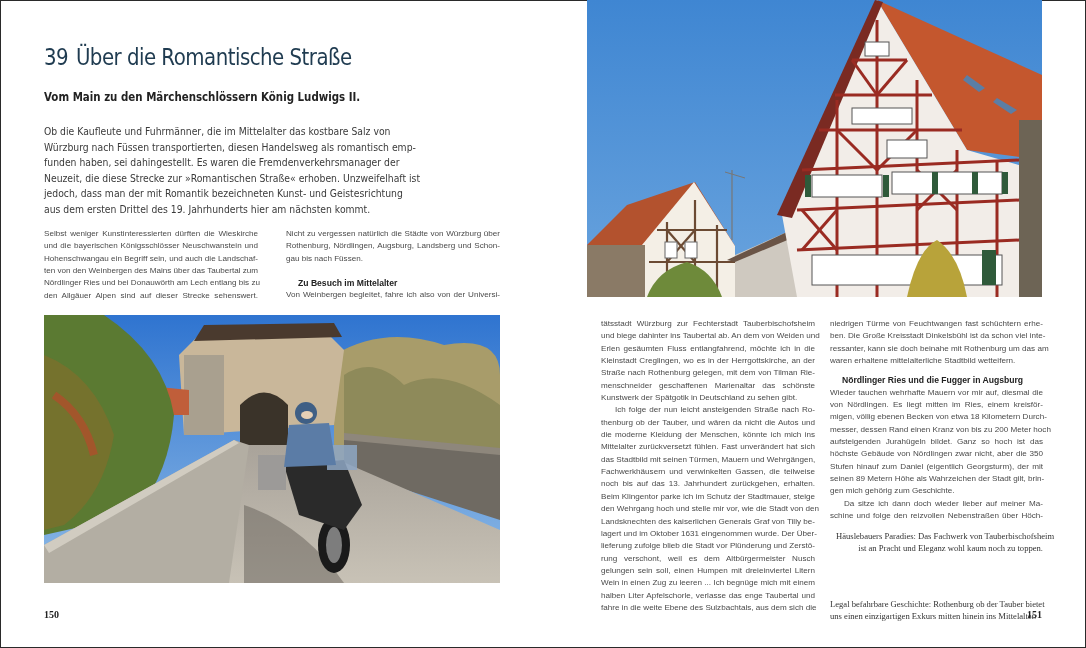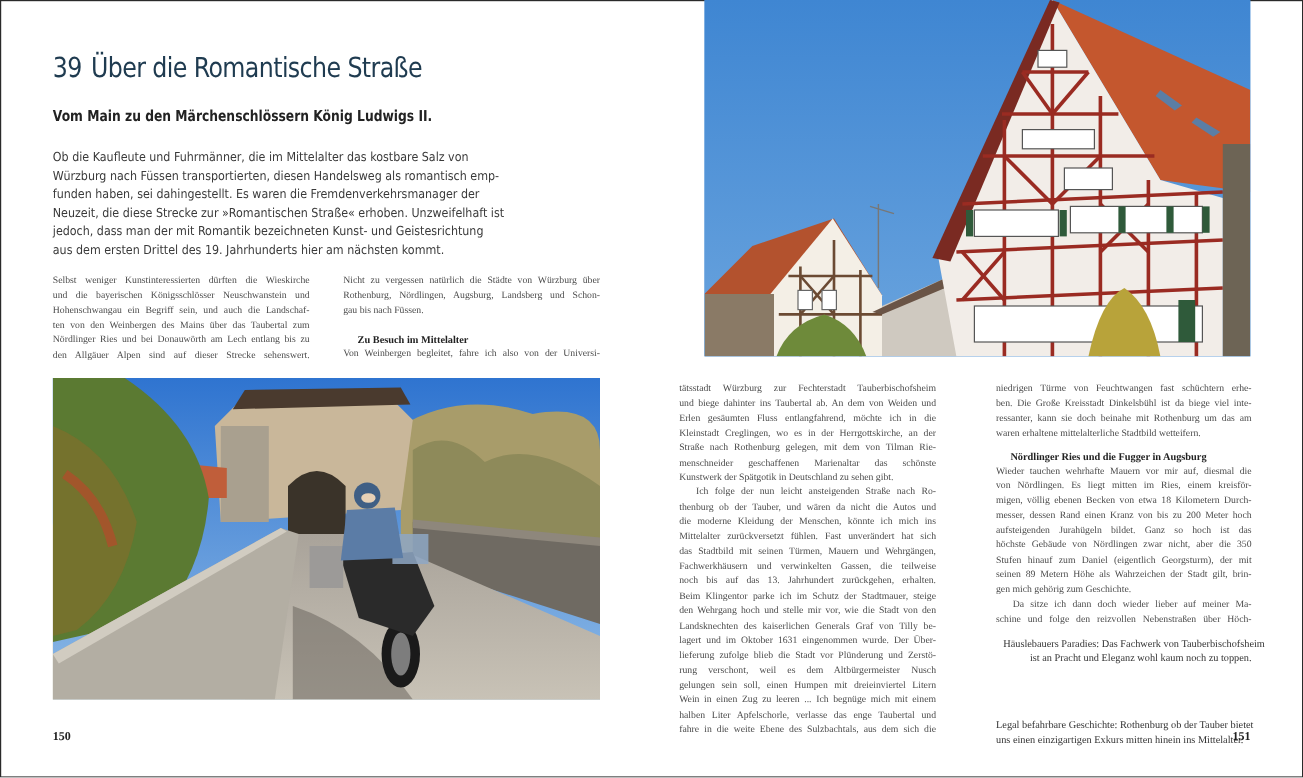--- a/index.html
+++ b/index.html
@@ -7,29 +7,29 @@
   body { position: relative; font-family: "Liberation Sans", sans-serif; color: #2b2b2b; }
   .frame { position: absolute; left: 0; top: 0; width: 1086px; height: 648px; border: 1.5px solid #2a2a2a; pointer-events: none; }
 
   .title { position: absolute; left: 44px; top: 44px; font-family: "DejaVu Sans", sans-serif; font-size: 23px; font-weight: normal; color: #1f3b50; letter-spacing: -0.6px; transform: scaleX(0.86); transform-origin: left top; white-space: nowrap; }
   .title .num { margin-right: 9px; }
   .subtitle { position: absolute; left: 44px; top: 89px; font-family: "DejaVu Sans", sans-serif; font-size: 12.5px; font-weight: bold; color: #222; transform: scaleX(0.82); transform-origin: left top; white-space: nowrap; }
 
   .intro { position: absolute; left: 44px; top: 124px; width: 400px; font-family: "DejaVu Sans", sans-serif; font-size: 10.3px; line-height: 15.6px; color: #3a3a3a; transform: scaleX(0.9); transform-origin: left top; }
   .intro p { white-space: nowrap; }
 
-  .col { position: absolute; font-family: Liberation Serif, serif; font-size: 8.1px; line-height: 12.35px; color: #4a4a4a; }
+  .col { position: absolute; font-family: Liberation Sans, sans-serif; font-size: 8.1px; line-height: 12.35px; color: #4a4a4a; }
   .col p.line { white-space: nowrap; text-align: justify; text-align-last: justify; }
   .col p.line.last { text-align-last: left; }
   .col p.indent { text-indent: 14px; }
   .col h3 { font-size: 8.6px; font-weight: bold; color: #222; line-height: 12.35px; white-space: nowrap; margin-left: 12px; }
 
   .c1 { left: 44px; top: 228px; width: 214px; }
   .c2 { left: 286px; top: 228px; width: 214px; }
-  .c3 { left: 566px; top: 318px; width: 214px; }
+  .c3 { left: 601px; top: 318px; width: 214px; }
   .c4 { left: 830px; top: 318px; width: 213px; }
   .c4 .gap { height: 7px; }
 
   .caption { position: absolute; font-family: "Liberation Serif", serif; font-size: 8.6px; line-height: 12.4px; color: #333; white-space: nowrap; }
   .cap1 { left: 836px; top: 530px; width: 207px; text-align: right; }
   .cap2 { left: 830px; top: 563px; width: 213px; text-align: left; margin-top: 35px; }
 
   .pagenum { position: absolute; top: 609px; font-family: "Liberation Serif", serif; font-size: 10px; font-weight: bold; color: #222; }
   .pn-left { left: 44px; }
   .pn-right { left: 1027px; text-align: right; }
@@ -234,21 +234,21 @@
   <p class="line">lieferung zufolge blieb die Stadt vor Plünderung und Zerstö-</p>
   <p class="line">rung verschont, weil es dem Altbürgermeister Nusch</p>
   <p class="line">gelungen sein soll, einen Humpen mit dreieinviertel Litern</p>
   <p class="line">Wein in einen Zug zu leeren ... Ich begnüge mich mit einem</p>
   <p class="line">halben Liter Apfelschorle, verlasse das enge Taubertal und</p>
   <p class="line">fahre in die weite Ebene des Sulzbachtals, aus dem sich die</p>
 </div>
 
 <div class="col c4">
   <p class="line">niedrigen Türme von Feuchtwangen fast schüchtern erhe-</p>
-  <p class="line">ben. Die Große Kreisstadt Dinkelsbühl ist da biege viel inte-</p>
+  <p class="line">ben. Die Große Kreisstadt Dinkelsbühl ist da schon viel inte-</p>
   <p class="line">ressanter, kann sie doch beinahe mit Rothenburg um das am</p>
   <p class="line last">waren erhaltene mittelalterliche Stadtbild wetteifern.</p>
   <div class="gap"></div>
   <h3>Nördlinger Ries und die Fugger in Augsburg</h3>
   <p class="line">Wieder tauchen wehrhafte Mauern vor mir auf, diesmal die</p>
   <p class="line">von Nördlingen. Es liegt mitten im Ries, einem kreisför-</p>
   <p class="line">migen, völlig ebenen Becken von etwa 18 Kilometern Durch-</p>
   <p class="line">messer, dessen Rand einen Kranz von bis zu 200 Meter hoch</p>
   <p class="line">aufsteigenden Jurahügeln bildet. Ganz so hoch ist das</p>
   <p class="line">höchste Gebäude von Nördlingen zwar nicht, aber die 350</p>

